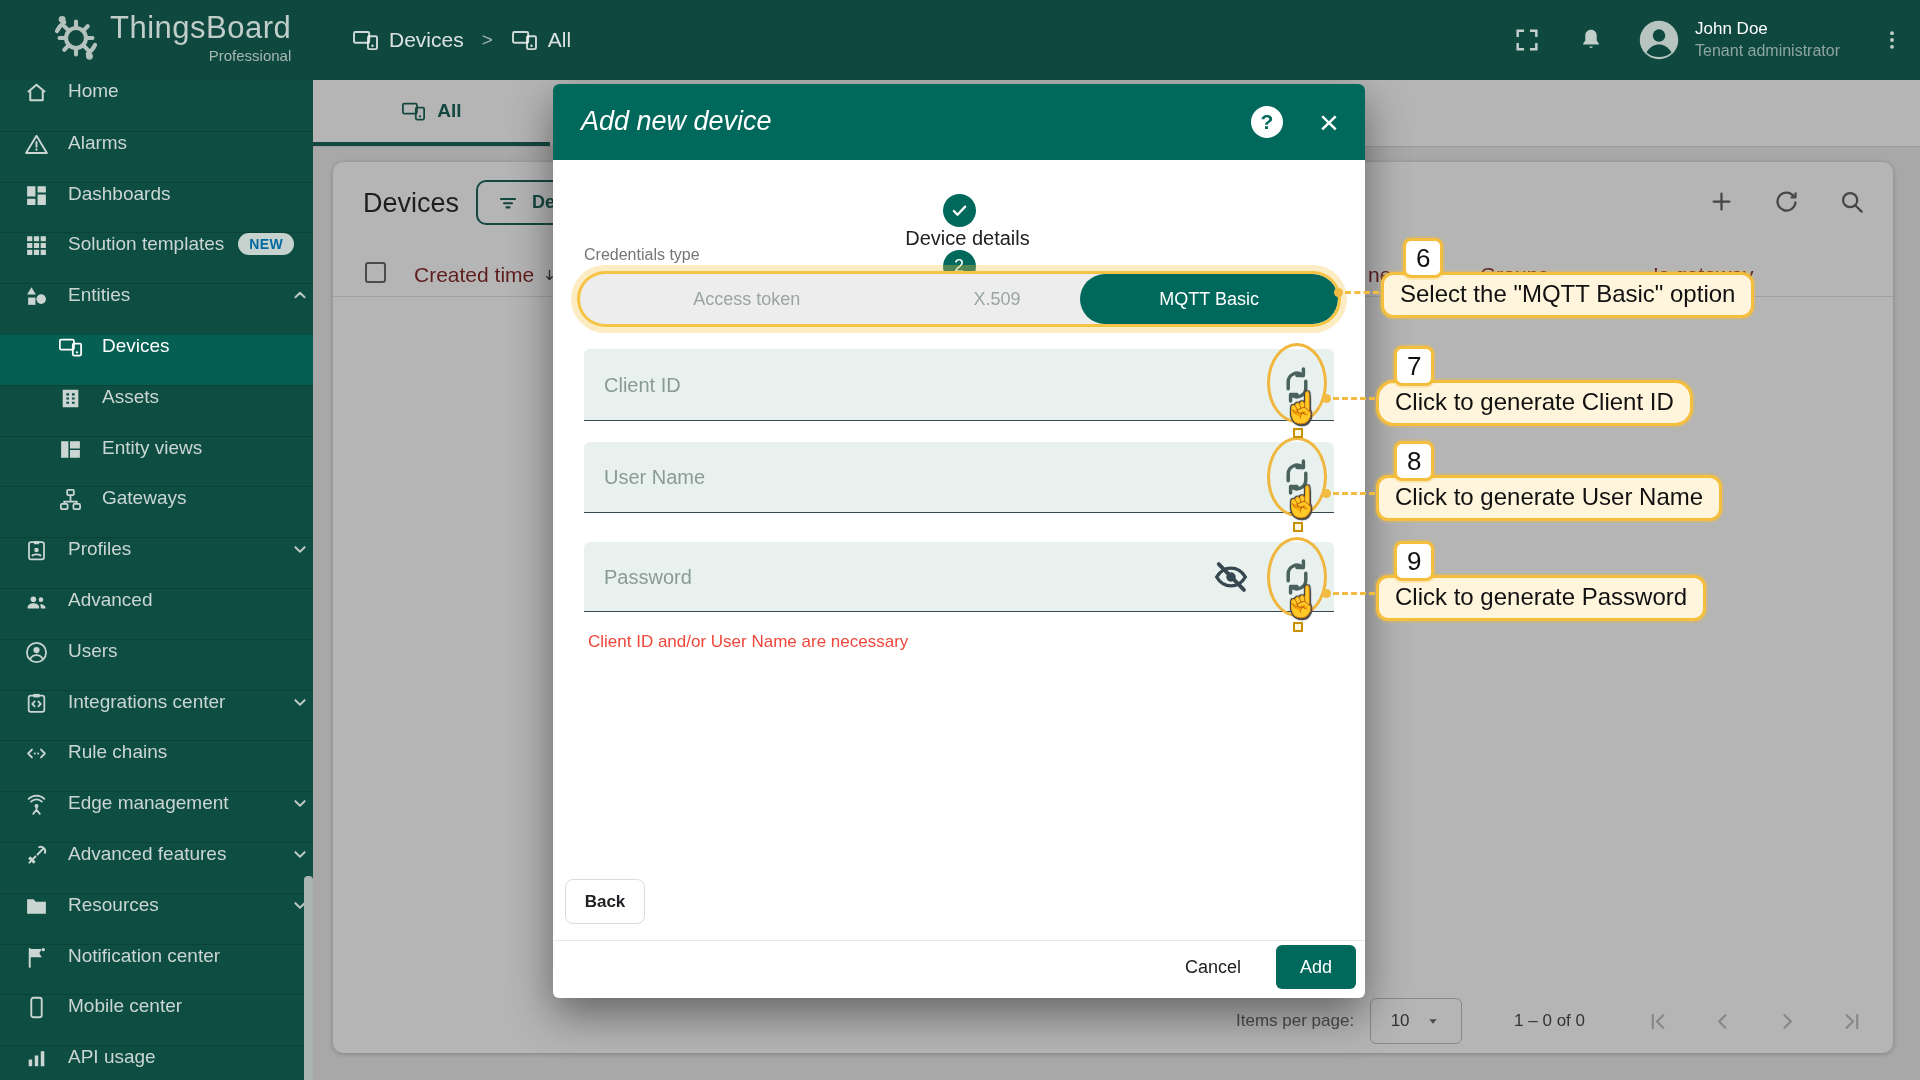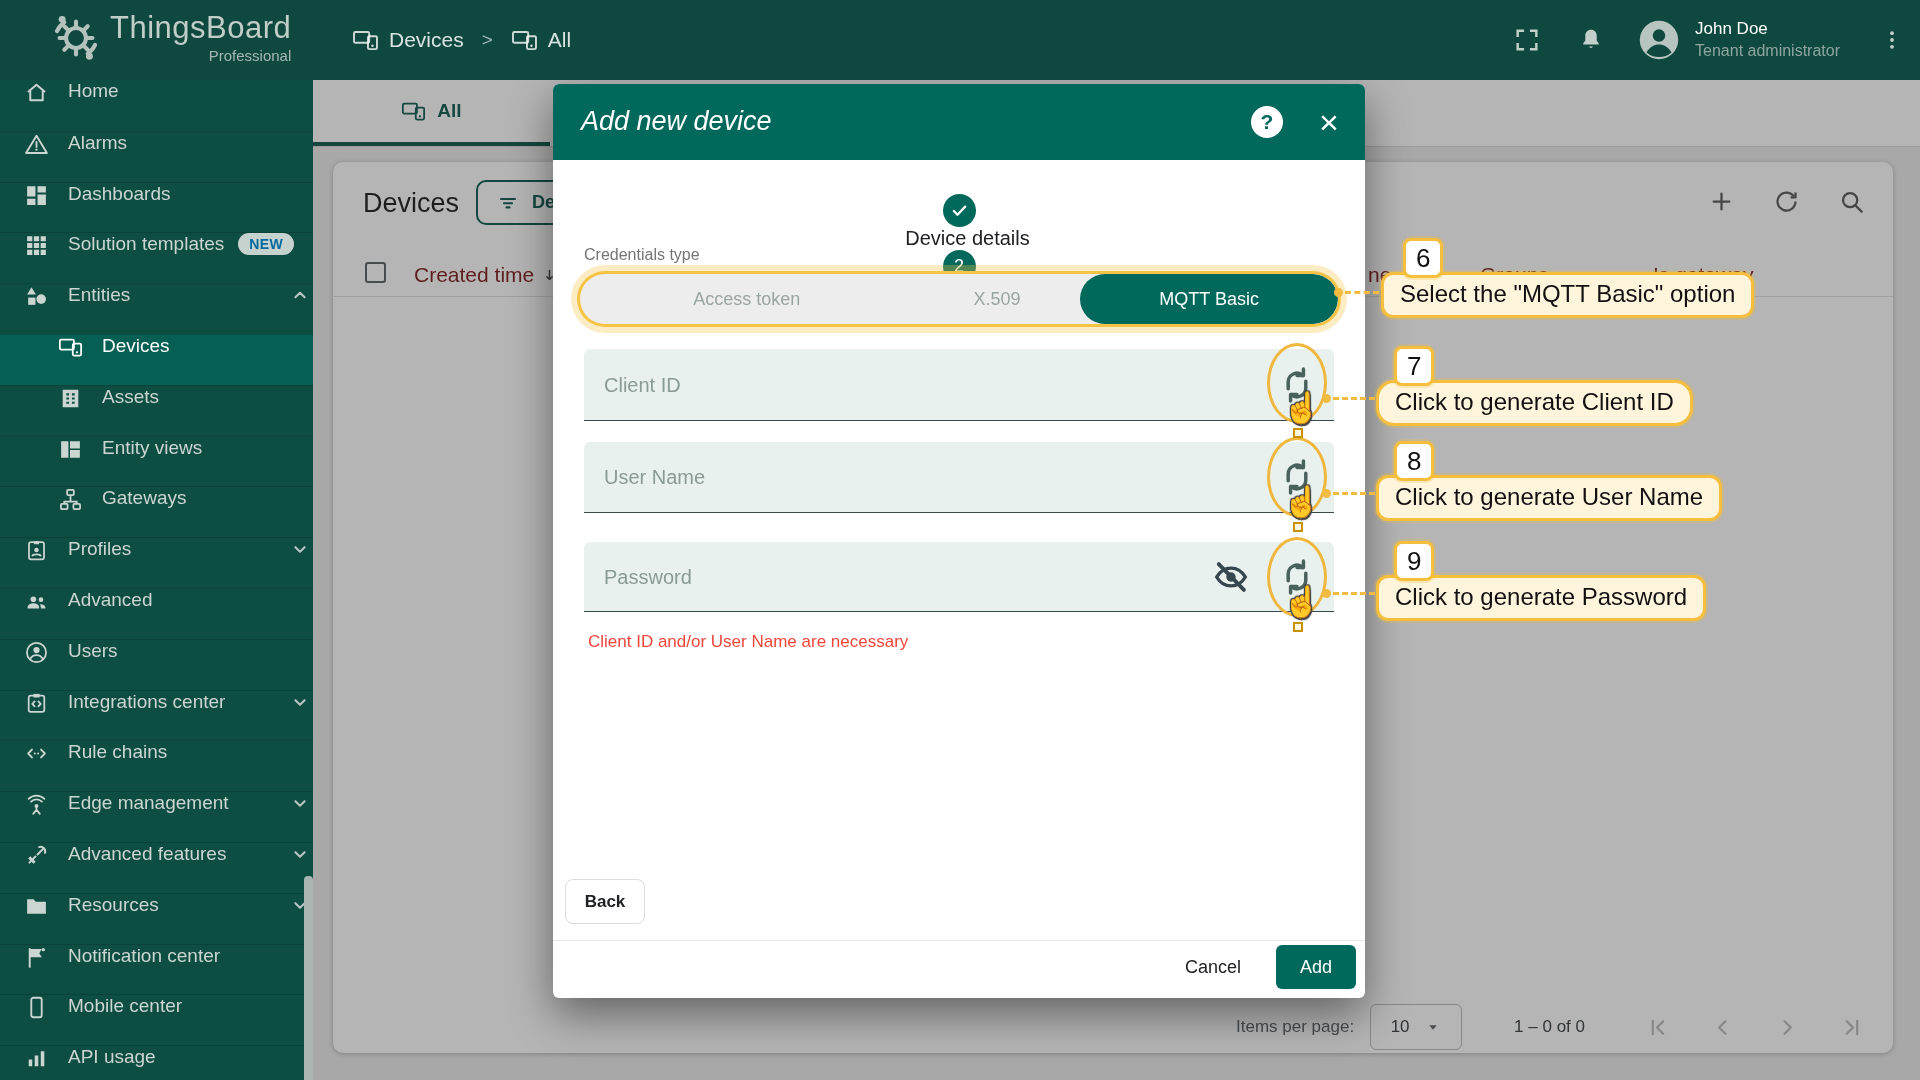--- a/index.html
+++ b/index.html
@@ -60,21 +60,21 @@
   .ca-icon{width:27px;height:27px;cursor:pointer;}
   .thead-checkbox{position:absolute;left:32px;top:100px;width:21px;height:21px;border:2.5px solid #5F6368;
                   border-radius:3px;box-sizing:border-box;cursor:pointer;}
   .thead-cell{position:absolute;top:101px;font-size:21px;font-weight:normal;color:#7f1d1d;white-space:nowrap;}
   .th-created{left:81px;display:flex;align-items:center;gap:6px;}
   .th-sort{width:19px;height:19px;color:#424242;}
   .th-name-frag{left:1035px;}
   .th-groups{left:1147px;}
   .th-gateway{left:1320px;}
   .thead-line{position:absolute;left:0;top:134px;width:100%;height:1px;background:#E0E0E0;}
-  .pagination{position:absolute;right:28px;bottom:0;height:52px;display:flex;align-items:center;color:#5F6368;justify-content:flex-end;}
+  .pagination{position:absolute;right:28px;bottom:6px;height:52px;display:flex;align-items:center;color:#5F6368;justify-content:flex-end;}
   .pp-label{font-size:17px;}
   .pp-select{margin-left:16px;width:92px;height:46px;border:1.5px solid #BDBDBD;border-radius:6px;box-sizing:border-box;
              display:flex;align-items:center;justify-content:center;gap:14px;font-size:17px;color:#3C4043;cursor:pointer;}
   .pp-dd{width:18px;height:18px;color:#5F6368;}
   .pp-range{margin-left:52px;font-size:17px;color:#3C4043;}
   .pager{margin-left:60px;display:flex;gap:40px;color:#BDBDBD;}
   .pg-btn{width:25px;height:25px;cursor:pointer;}
 
   .overlay{position:absolute;left:0;top:0;width:100%;height:100%;background:rgba(30,30,30,.33);z-index:5;}
 

